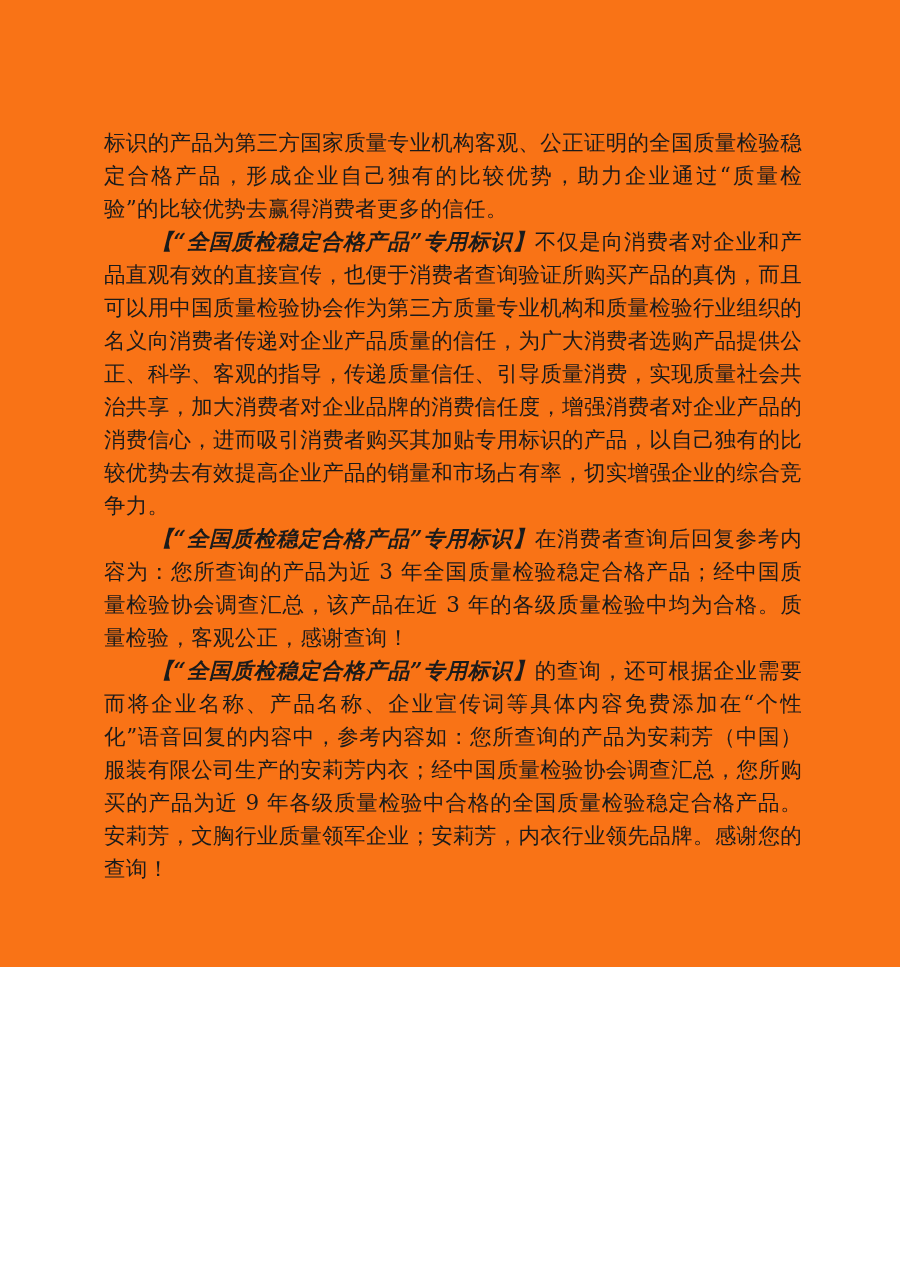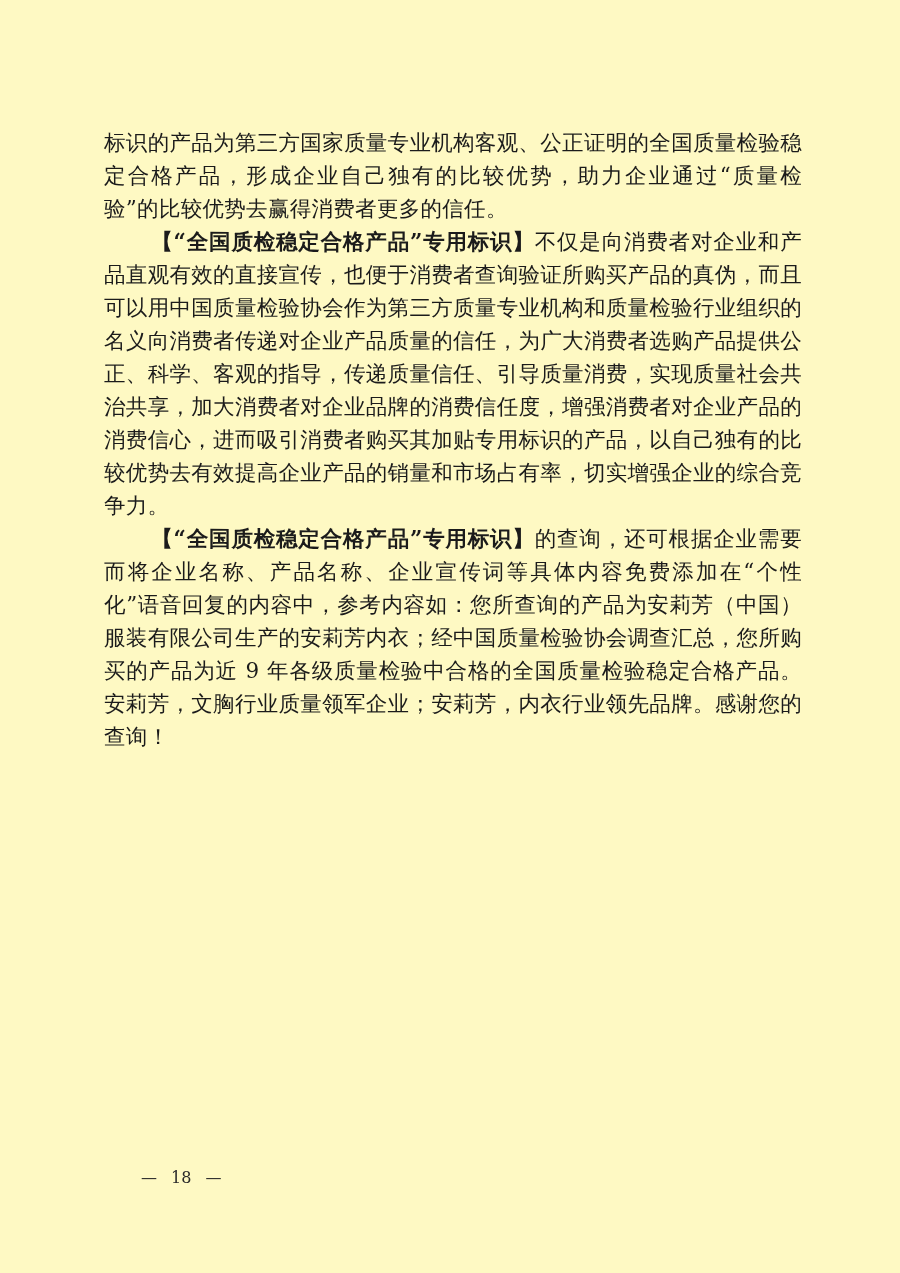--- a/index.html
+++ b/index.html
@@ -3,22 +3,22 @@
 <meta charset="utf-8">
 <style>
   html, body {
     margin: 0;
     padding: 0;
     background: #ffffff;
   }
   .page {
     position: relative;
     width: 900px;
-    height: 1273px;
-    background: #fef9c3;
+    height: 967px;
+    background: #f97316;
     font-family: "DejaVu Serif", serif;
     color: #1b1b1b;
     overflow: hidden;
   }
   .content {
     position: absolute;
     left: 104px;
     top: 126px;
     width: 698px;
     font-size: 21.5px;
@@ -29,34 +29,36 @@
   }
   .para {
     margin: 0;
     text-indent: 2.2em;
   }
   .para.continuation {
     text-indent: 0;
   }
   .para-head {
     font-weight: 600;
+    font-style: italic;
   }
   .footer {
     position: absolute;
     left: 141px;
     top: 1168px;
     font-size: 16px;
     color: #2a2a2a;
     word-spacing: 9px;
     white-space: nowrap;
   }
 </style>
 </head>
 <body>
 
 <div class="page">
   <div class="content">
     <p class="para continuation"><span class="para-head"></span><span>标识的产品为第三方国家质量专业机构客观、公正证明的全国质量检验稳定合格产品，形成企业自己独有的比较优势，助力企业通过“质量检验”的比较优势去赢得消费者更多的信任。</span></p>
     <p class="para"><span class="para-head">【“全国质检稳定合格产品”专用标识】</span><span>不仅是向消费者对企业和产品直观有效的直接宣传，也便于消费者查询验证所购买产品的真伪，而且可以用中国质量检验协会作为第三方质量专业机构和质量检验行业组织的名义向消费者传递对企业产品质量的信任，为广大消费者选购产品提供公正、科学、客观的指导，传递质量信任、引导质量消费，实现质量社会共治共享，加大消费者对企业品牌的消费信任度，增强消费者对企业产品的消费信心，进而吸引消费者购买其加贴专用标识的产品，以自己独有的比较优势去有效提高企业产品的销量和市场占有率，切实增强企业的综合竞争力。</span></p>
+    <p class="para"><span class="para-head">【“全国质检稳定合格产品”专用标识】</span><span>在消费者查询后回复参考内容为：您所查询的产品为近 3 年全国质量检验稳定合格产品；经中国质量检验协会调查汇总，该产品在近 3 年的各级质量检验中均为合格。质量检验，客观公正，感谢查询！</span></p>
     <p class="para"><span class="para-head">【“全国质检稳定合格产品”专用标识】</span><span>的查询，还可根据企业需要而将企业名称、产品名称、企业宣传词等具体内容免费添加在“个性化”语音回复的内容中，参考内容如：您所查询的产品为安莉芳（中国）服装有限公司生产的安莉芳内衣；经中国质量检验协会调查汇总，您所购买的产品为近 9 年各级质量检验中合格的全国质量检验稳定合格产品。安莉芳，文胸行业质量领军企业；安莉芳，内衣行业领先品牌。感谢您的查询！</span></p>
   </div>
   <div class="footer">— 18 —</div>
 </div>
 
 </body></html>

